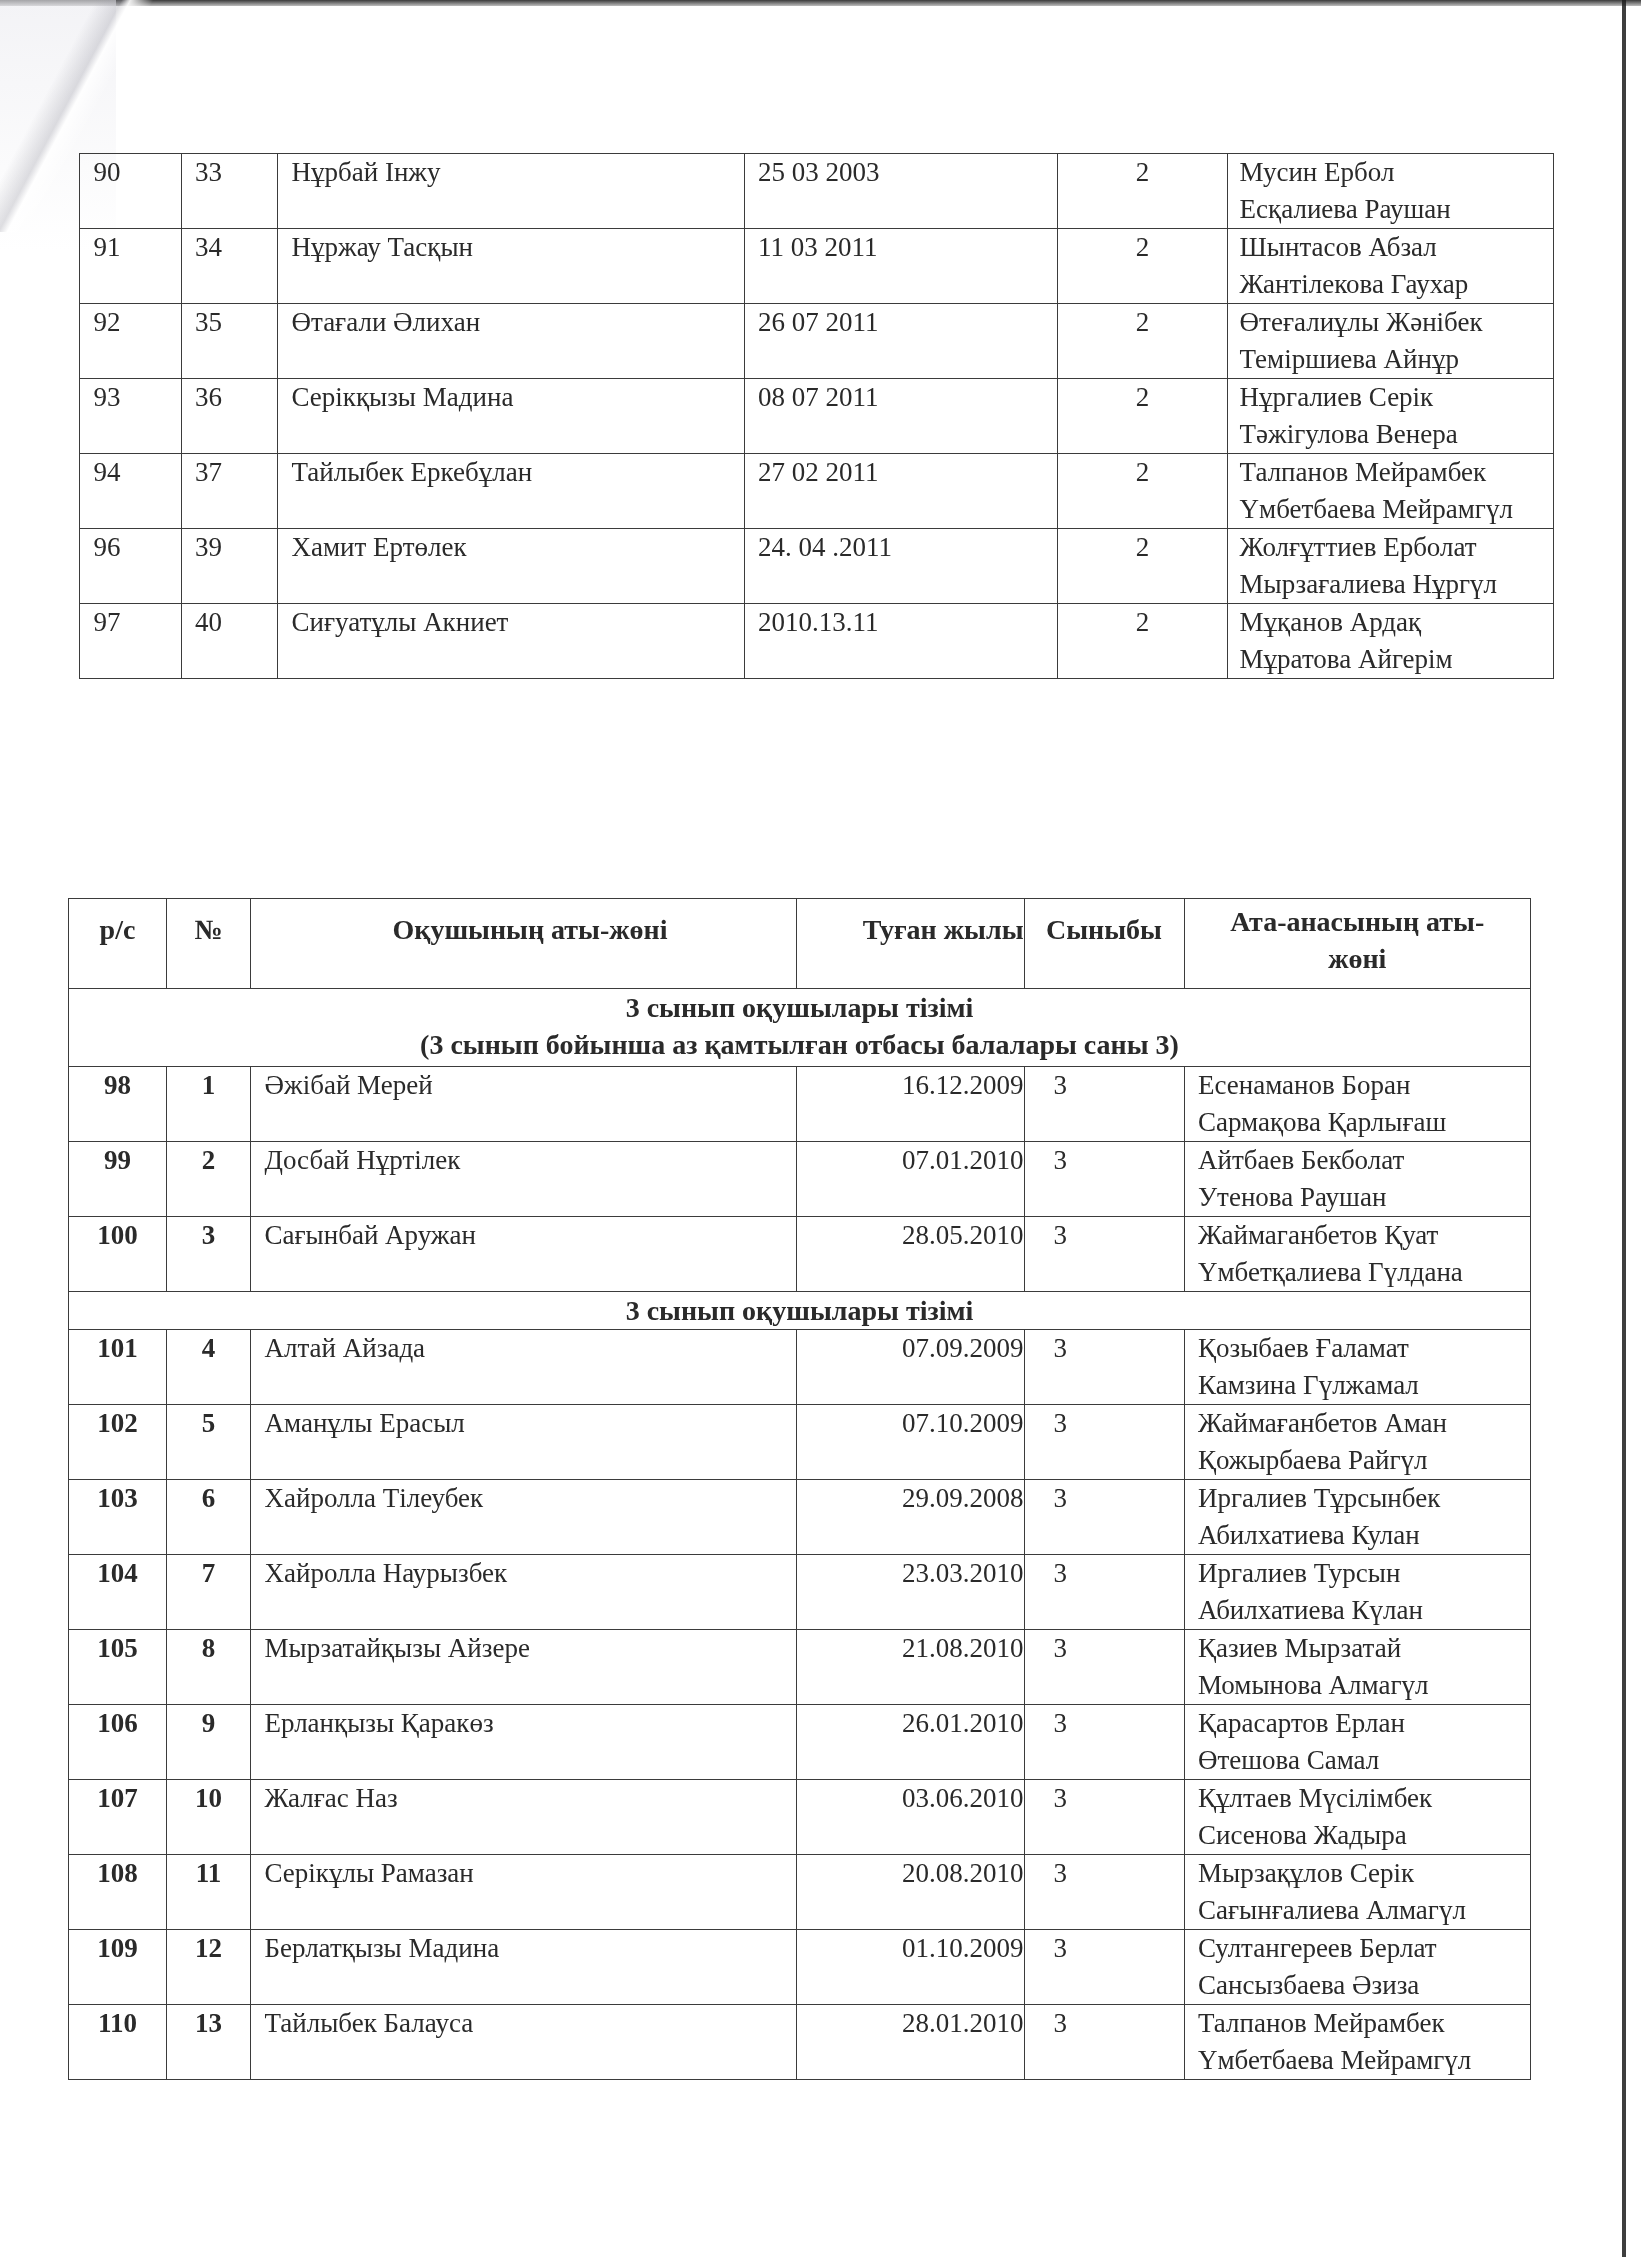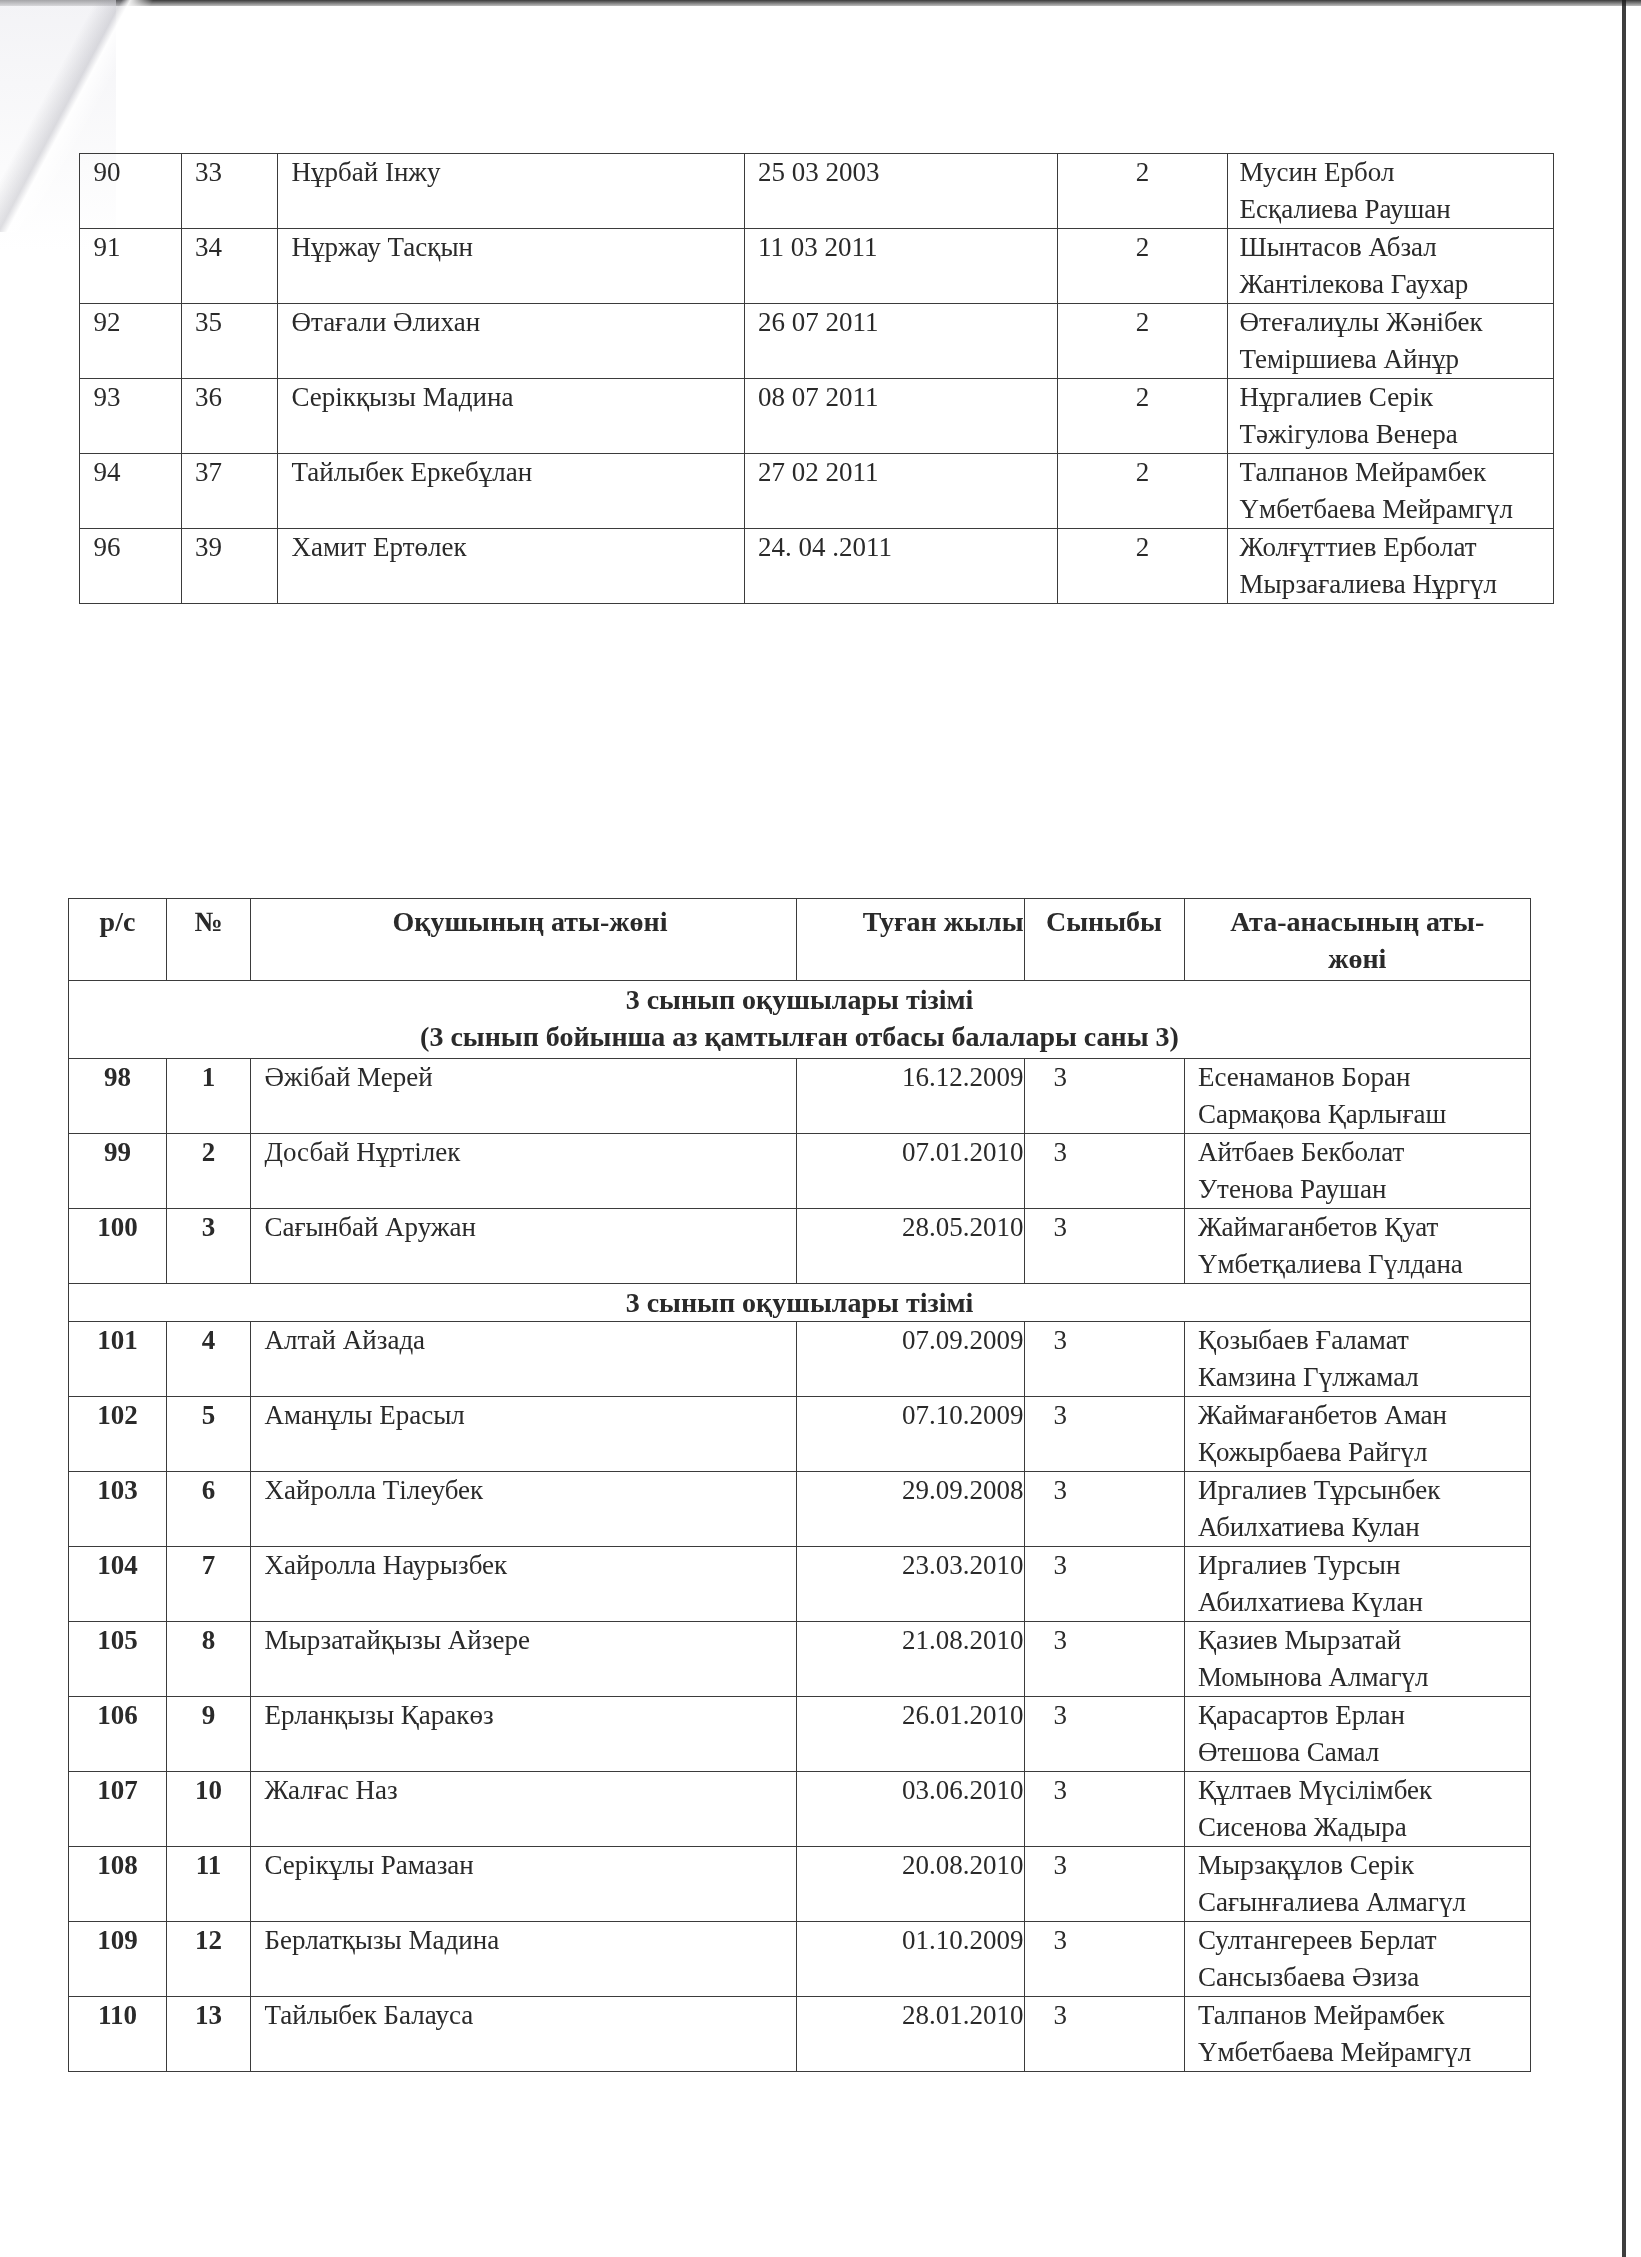--- a/index.html
+++ b/index.html
@@ -25,21 +25,21 @@
     #t1 td.c-rc { width: 87px; padding-left: 13.5px; }
     #t1 td.c-no { width: 82px; padding-left: 13.5px; }
     #t1 td.c-name { width: 452px; padding-left: 13.5px; }
     #t1 td.c-date { width: 299px; padding-left: 13.5px; }
     #t1 td.c-grade { width: 169px; text-align: center; }
     #t1 td.c-parent { padding-left: 11.6px; font-family: "Liberation Serif", serif; }
     #t1 tr.total td { height: 42px; text-align: center; font-weight: bold; font-size: 28px; line-height: 39px; }
 
     
     #t2 { left: 68px; top: 898px; width: 1463px; }
-    #t2 th { font-weight: bold; font-size: 28px; text-align: center; line-height: 37px; height: 77px; padding-top: 4px; }
+    #t2 th { font-weight: bold; font-size: 28px; text-align: center; line-height: 37px; height: 77px; padding-top: 12px; }
     #t2 td { height: 73px; }
     #t2 .c-rc { width: 97px; text-align: center; font-weight: bold; }
     #t2 .c-no { width: 83px; text-align: center; font-weight: bold; }
     #t2 .c-name { width: 531px; padding-left: 13.5px; }
     #t2 .c-date { width: 227px; text-align: right; }
     #t2 .c-grade { width: 159px; padding-left: 29px; }
     #t2 .c-parent { padding-left: 13.5px; }
     #t2 tr.section td { text-align: center; font-weight: bold; font-size: 28px; line-height: 37px; height: auto; }
     #t2 tr.section.double td { height: 77px; }
     #t2 tr.section.single td { height: 37px; }
@@ -112,20 +112,31 @@
       </tr>
       <tr>
         <td class="c-rc">96</td>
         <td class="c-no">39</td>
         <td class="c-name">Хамит Ертөлек</td>
         <td class="c-date">24. 04 .2011</td>
         <td class="c-grade">2</td>
         <td class="c-parent">
           <span class="parent-line">Жолғұттиев Ерболат</span>
           <span class="parent-line">Мырзағалиева Нұргүл</span>
+        </td>
+      </tr>
+      <tr>
+        <td class="c-rc">97</td>
+        <td class="c-no">40</td>
+        <td class="c-name">Сиғуатұлы Акниет</td>
+        <td class="c-date">2010.13.11</td>
+        <td class="c-grade">2</td>
+        <td class="c-parent">
+          <span class="parent-line">Мұқанов Ардақ</span>
+          <span class="parent-line">Мұратова Айгерім</span>
         </td>
       </tr>
     </tbody>
 </table>
 
 <table id="t2">
   <thead>
     <tr>
       <th class="c-rc">р/с</th>
       <th class="c-no">№</th>

